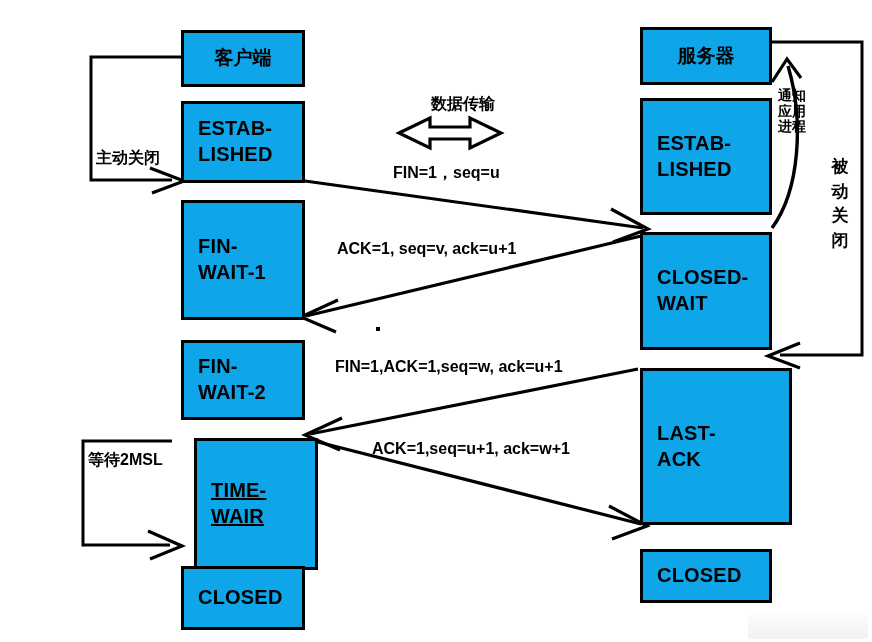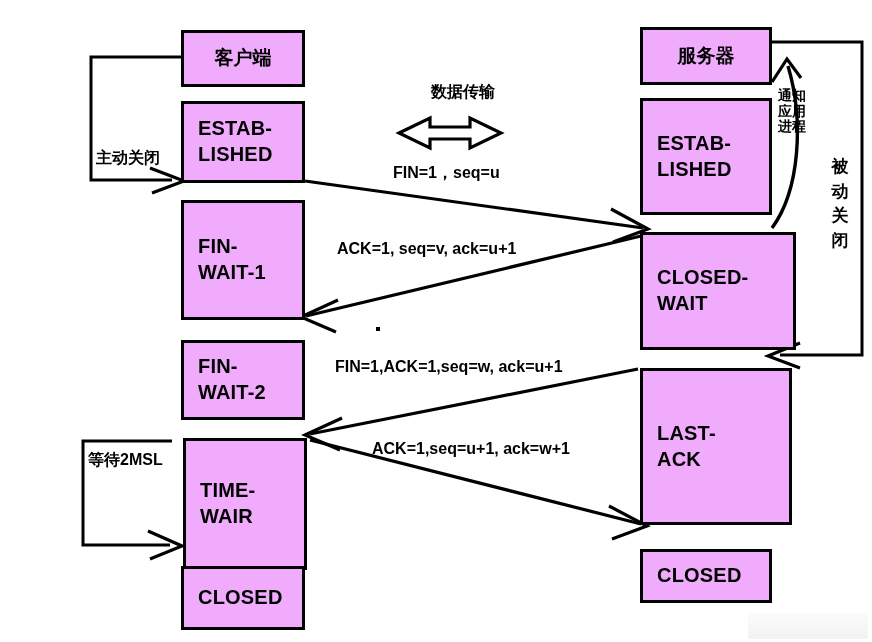--- a/index.html
+++ b/index.html
@@ -1,21 +1,21 @@
 <!DOCTYPE html>
 <html><head>
 <meta charset="utf-8">
 <style>
   html,body{margin:0;padding:0;background:#ffffff;}
   body{width:872px;height:642px;position:relative;overflow:hidden;
        font-family:"Liberation Sans","DejaVu Sans",sans-serif;}
   #stage{position:absolute;left:0;top:0;width:872px;height:642px;}
   svg#canvas{position:absolute;left:0;top:0;width:872px;height:642px;}
 
-  .node{position:absolute;box-sizing:border-box;border:3px solid #000;background:#f0abfc;
+  .node{position:absolute;box-sizing:border-box;border:3px solid #000;background:#0ea5e9;
         display:flex;flex-direction:column;justify-content:center;
         font-weight:bold;color:#000;}
   .node .ln{display:block;line-height:1.28;white-space:nowrap;}
   .node.lat{align-items:center;justify-content:center;}
   .node.lat .ln{font-size:19px;}
   .node.en{padding-left:14px;align-items:flex-start;}
   .node.en .ln{font-size:20px;letter-spacing:.2px;}
   .node.en.single{justify-content:center;}
 
   .freetext{position:absolute;font-weight:bold;color:#000;white-space:nowrap;}
@@ -102,21 +102,21 @@
   <div class="node en" style="left:181px;top:200px;width:124px;height:120px;">
     <span class="ln">FIN-</span>
     <span class="ln">WAIT-1</span>
   </div>
 
   <div class="node en" style="left:181px;top:340px;width:124px;height:80px;">
     <span class="ln">FIN-</span>
     <span class="ln">WAIT-2</span>
   </div>
 
-  <div class="node en" style="left:183px;top:438px;width:124px;height:132px;">
+  <div class="node en" style="left:194px;top:438px;width:124px;height:132px;text-decoration:underline;">
     <span class="ln">TIME-</span>
     <span class="ln">WAIR</span>
   </div>
 
   <div class="node en single" style="left:181px;top:566px;width:124px;height:64px;">
     <span class="ln">CLOSED</span>
   </div>
 
   <div class="freetext cn" style="left:96px;top:148px;">主动关闭</div>
 
@@ -124,21 +124,21 @@
 
   <div class="node lat" style="left:640px;top:27px;width:132px;height:58px;">
     <span class="ln">服务器</span>
   </div>
 
   <div class="node en" style="left:640px;top:98px;width:132px;height:117px;">
     <span class="ln">ESTAB-</span>
     <span class="ln">LISHED</span>
   </div>
 
-  <div class="node en" style="left:640px;top:232px;width:156px;height:118px;">
+  <div class="node en" style="left:640px;top:232px;width:132px;height:118px;">
     <span class="ln">CLOSED-</span>
     <span class="ln">WAIT</span>
   </div>
 
   <div class="node en" style="left:640px;top:368px;width:152px;height:157px;">
     <span class="ln">LAST-</span>
     <span class="ln">ACK</span>
   </div>
 
   <div class="node en single" style="left:640px;top:549px;width:132px;height:54px;">
@@ -151,21 +151,21 @@
     <div>进程</div>
   </div>
 
   <div class="freetext cn-vert" style="left:829px;top:155px;">
     <div>被</div>
     <div>动</div>
     <div>关</div>
     <div>闭</div>
   </div>
 
-  <div class="freetext cn" style="left:431px;top:82px;font-family:Liberation Serif, serif;">数据传输</div>
+  <div class="freetext cn" style="left:431px;top:94px;font-family:Liberation Serif, serif;">数据传输</div>
 
   <div class="freetext msg" style="left:393px;top:163px;">FIN=1，seq=u</div>
 
   <div class="freetext msg" style="left:337px;top:240px;">ACK=1, seq=v, ack=u+1</div>
 
   <div class="freetext msg" style="left:335px;top:358px;">FIN=1,ACK=1,seq=w, ack=u+1</div>
 
   <div class="freetext msg" style="left:372px;top:440px;">ACK=1,seq=u+1, ack=w+1</div>
 
   <div class="wm"></div>

